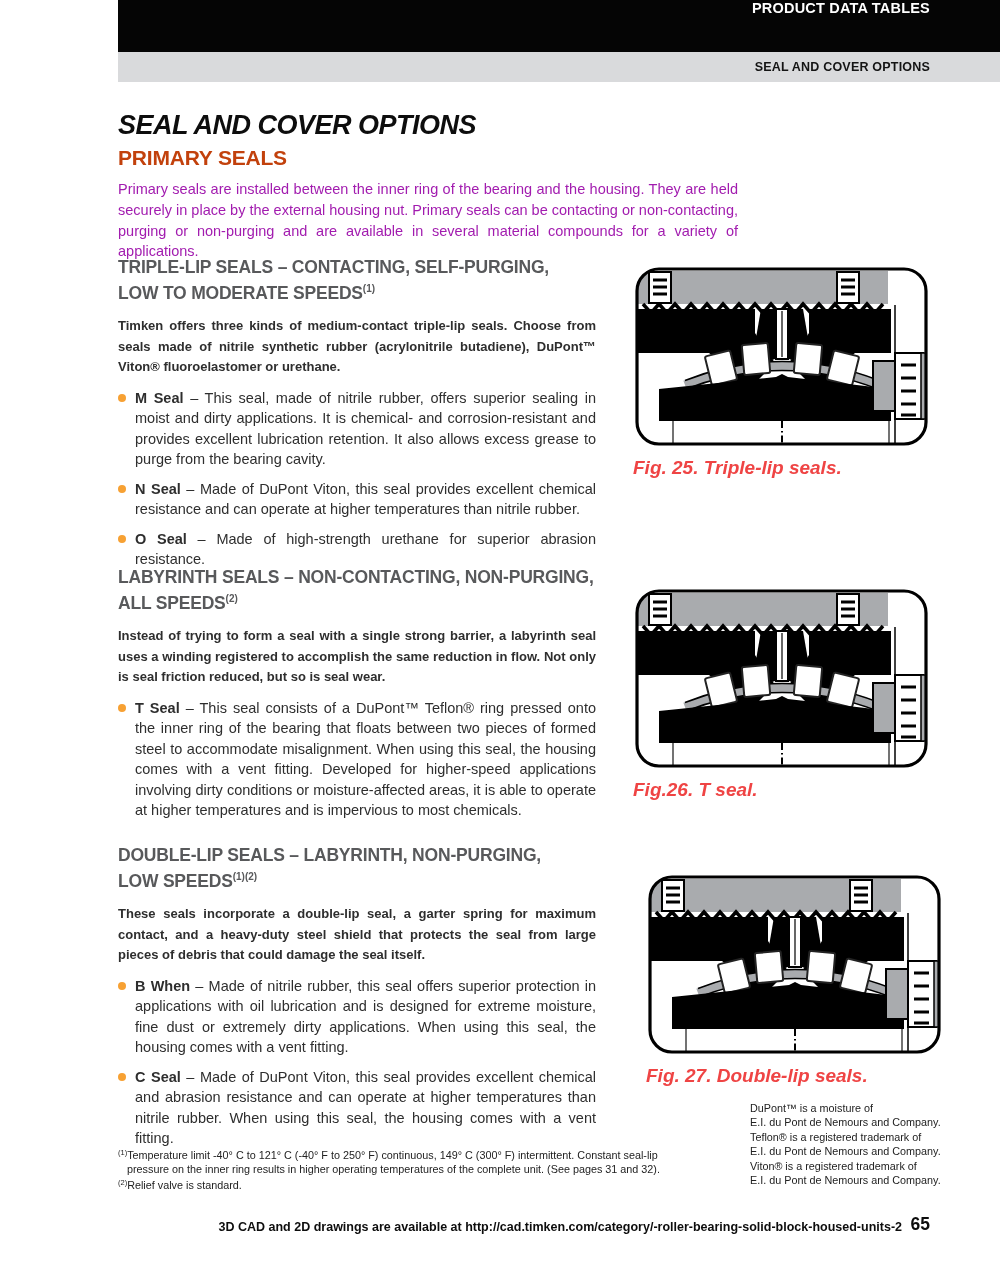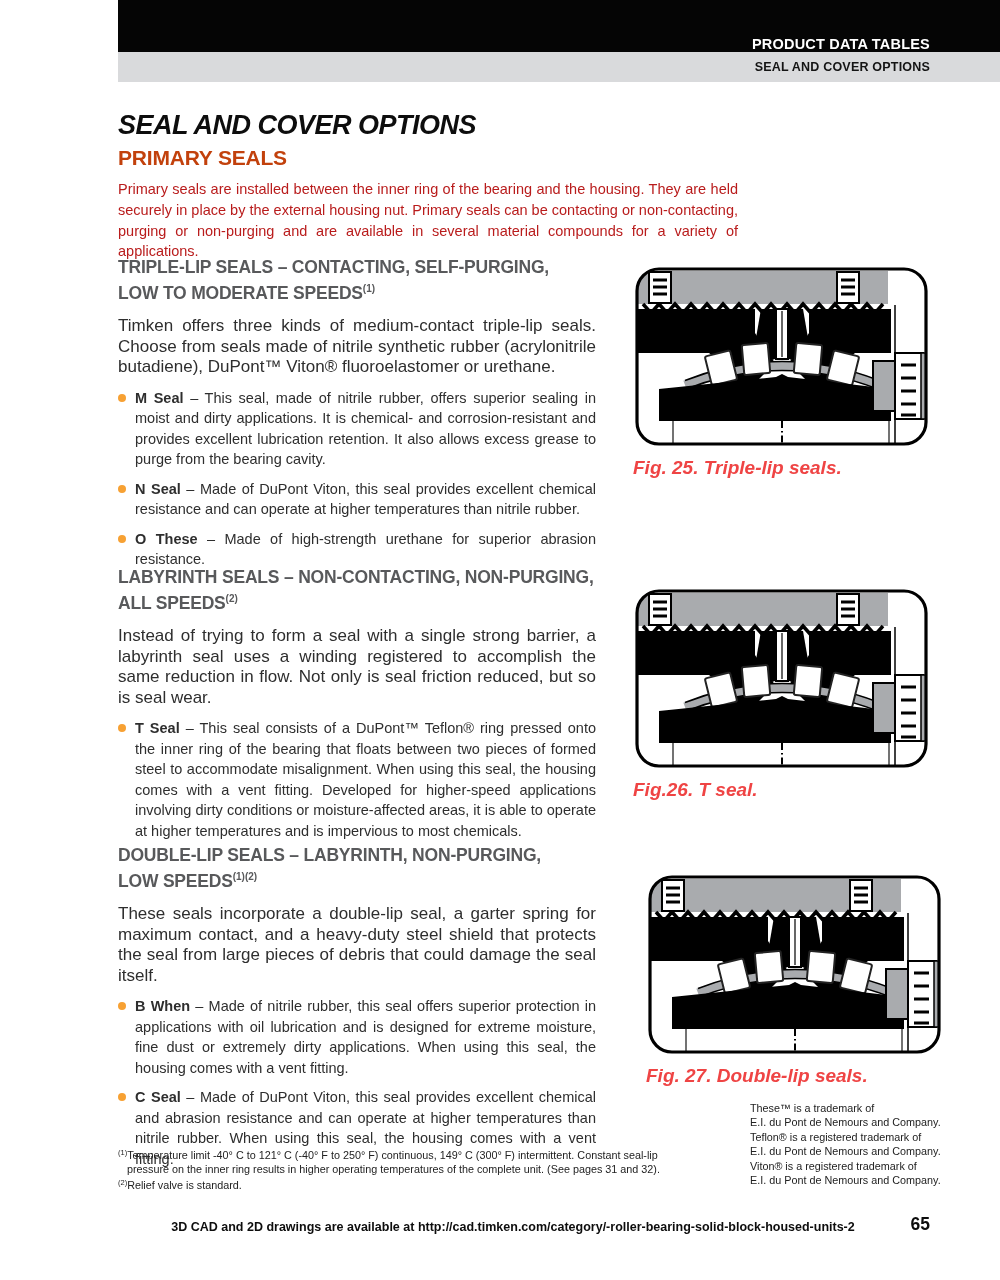--- a/index.html
+++ b/index.html
@@ -6,71 +6,71 @@
   body{
     width:1000px;height:1280px;position:relative;overflow:hidden;
     background:#ffffff;
     font-family:"Liberation Sans","DejaVu Sans",sans-serif;
     color:#2e2e2e;
     -webkit-font-smoothing:antialiased;
   }
   
   .band-black{
     position:absolute;left:118px;right:0;top:0;height:52px;background:#050505;
-    display:flex;align-items:flex-end;justify-content:flex-end;padding-right:70px;box-sizing:border-box;
+    display:flex;align-items:flex-start;justify-content:flex-end;padding-right:70px;box-sizing:border-box;
   }
   .band-black .band-text{color:#ffffff;font-weight:bold;font-size:14.5px;letter-spacing:.2px;}
   .band-gray{
     position:absolute;left:118px;right:0;top:52px;height:30px;background:#d9dadc;
     display:flex;align-items:center;justify-content:flex-end;padding-right:70px;box-sizing:border-box;
   }
   .band-gray .band-text{color:#141414;font-weight:bold;font-size:12.5px;letter-spacing:.2px;}
 
   
   .page-title{
     position:absolute;left:118px;top:110px;margin:0;
     font-size:27px;line-height:30px;font-weight:bold;font-style:italic;color:#0d0d0d;letter-spacing:-.5px;
   }
   .page-subtitle{
     position:absolute;left:118px;top:146px;margin:0;
     font-size:21px;line-height:24px;font-weight:bold;color:#c2410c;letter-spacing:-.2px;
   }
   .intro-par{
     position:absolute;left:118px;top:179px;width:620px;margin:0;
-    font-size:14.5px;line-height:20.8px;text-align:justify;color:#b91c1c;
+    font-size:14.5px;line-height:20.8px;text-align:justify;color:#a21caf;
   }
 
   
   .sec{position:absolute;left:118px;width:478px;}
   .sec-h{
     margin:0 0 12px 0;font-size:17.5px;line-height:22px;font-weight:bold;color:#58595b;letter-spacing:-.2px;
   }
   .sec-h sup{font-size:10px;vertical-align:7px;letter-spacing:0;}
-  .sec-p{margin:0 0 10px 0;font-size:17px;line-height:20.5px;text-align:justify;}
+  .sec-p{margin:0 0 10px 0;font-size:13px;line-height:20.5px;text-align:justify;font-weight:bold;}
   .blist{list-style:none;margin:0;padding:0;}
   .blist li{
     position:relative;padding-left:17px;margin:0 0 9px 0;
     font-size:14.5px;line-height:20.5px;text-align:justify;
   }
   .dot{position:absolute;left:0;top:6px;width:8px;height:8px;border-radius:50%;background:#f7a133;}
   .bterm{font-weight:bold;}
 
   
   .figure{position:absolute;left:633px;width:297px;}
   .figure-drawing svg{display:block;width:297px;height:183px;}
   .figcap{margin:9px 0 0 0;font-weight:bold;font-size:19px;color:#ef4444;font-style:italic;}
 
   
   .footnotes{position:absolute;left:118px;top:1146px;width:562px;}
   .fn{margin:0;font-size:10.8px;line-height:14.2px;color:#222;padding-left:9px;text-indent:-9px;}
   .fn sup{font-size:7.5px;vertical-align:4px;}
   .trademarks{position:absolute;left:750px;top:1101px;width:230px;}
   .tm-line{font-size:10.8px;line-height:14.4px;color:#222;}
   .footer-note{
-    position:absolute;left:118px;top:1220px;width:790px;text-align:center;
+    position:absolute;left:112px;top:1220px;width:790px;text-align:right;
     font-weight:bold;font-size:12.5px;color:#0d0d0d;
   }
   .page-number{
     position:absolute;right:70px;top:1214px;font-weight:bold;font-size:17.5px;color:#0d0d0d;
   }
 </style>
 </head>
 <body>
 
 <header>
@@ -85,21 +85,21 @@
 <h1 class="page-title">SEAL AND COVER OPTIONS</h1>
 <h2 class="page-subtitle">PRIMARY SEALS</h2>
 <p class="intro-par">Primary seals are installed between the inner ring of the bearing and the housing. They are held securely in place by the external housing nut. Primary seals can be contacting or non-contacting, purging or non-purging and are available in several material compounds for a variety of applications.</p>
 
 <section class="sec" style="top:256px">
   <h3 class="sec-h"><span>TRIPLE-LIP SEALS – CONTACTING, SELF-PURGING,</span><br><span>LOW TO MODERATE SPEEDS</span><sup>(1)</sup></h3>
   <p class="sec-p">Timken offers three kinds of medium-contact triple-lip seals. Choose from seals made of nitrile synthetic rubber (acrylonitrile butadiene), DuPont™ Viton® fluoroelastomer or urethane.</p>
   <ul class="blist">
     <li><span class="dot"></span><span class="bterm">M Seal</span><span> – This seal, made of nitrile rubber, offers superior sealing in moist and dirty applications. It is chemical- and corrosion-resistant and provides excellent lubrication retention. It also allows excess grease to purge from the bearing cavity.</span></li>
     <li><span class="dot"></span><span class="bterm">N Seal</span><span> – Made of DuPont Viton, this seal provides excellent chemical resistance and can operate at higher temperatures than nitrile rubber.</span></li>
-    <li><span class="dot"></span><span class="bterm">O These</span><span> – Made of high-strength urethane for superior abrasion resistance.</span></li>
+    <li><span class="dot"></span><span class="bterm">O Seal</span><span> – Made of high-strength urethane for superior abrasion resistance.</span></li>
   </ul>
 </section>
 
 <section class="sec" style="top:566px">
   <h3 class="sec-h"><span>LABYRINTH SEALS – NON-CONTACTING, NON-PURGING,</span><br><span>ALL SPEEDS</span><sup>(2)</sup></h3>
   <p class="sec-p">Instead of trying to form a seal with a single strong barrier, a labyrinth seal uses a winding registered to accomplish the same reduction in flow. Not only is seal friction reduced, but so is seal wear.</p>
   <ul class="blist">
     <li><span class="dot"></span><span class="bterm">T Seal</span><span> – This seal consists of a DuPont™ Teflon® ring pressed onto the inner ring of the bearing that floats between two pieces of formed steel to accommodate misalignment. When using this seal, the housing comes with a vent fitting. Developed for higher-speed applications involving dirty conditions or moisture-affected areas, it is able to operate at higher temperatures and is impervious to most chemicals.</span></li>
   </ul>
 </section>
@@ -323,21 +323,21 @@
 </div>
   <figcaption class="figcap">Fig. 27. Double-lip seals.</figcaption>
 </figure>
 
 <div class="footnotes">
   <p class="fn"><sup>(1)</sup><span>Temperature limit -40° C to 121° C (-40° F to 250° F) continuous, 149° C (300° F) intermittent. Constant seal-lip pressure on the inner ring results in higher operating temperatures of the complete unit. (See pages 31 and 32).</span></p>
   <p class="fn"><sup>(2)</sup><span>Relief valve is standard.</span></p>
 </div>
 
 <div class="trademarks">
-  <div class="tm-line">These™ is a trademark of</div>
+  <div class="tm-line">DuPont™ is a moisture of</div>
   <div class="tm-line">E.I. du Pont de Nemours and Company.</div>
   <div class="tm-line">Teflon® is a registered trademark of</div>
   <div class="tm-line">E.I. du Pont de Nemours and Company.</div>
   <div class="tm-line">Viton® is a registered trademark of</div>
   <div class="tm-line">E.I. du Pont de Nemours and Company.</div>
 </div>
 
 <div class="footer-note">3D CAD and 2D drawings are available at http://cad.timken.com/category/-roller-bearing-solid-block-housed-units-2</div>
 <div class="page-number">65</div>
 

